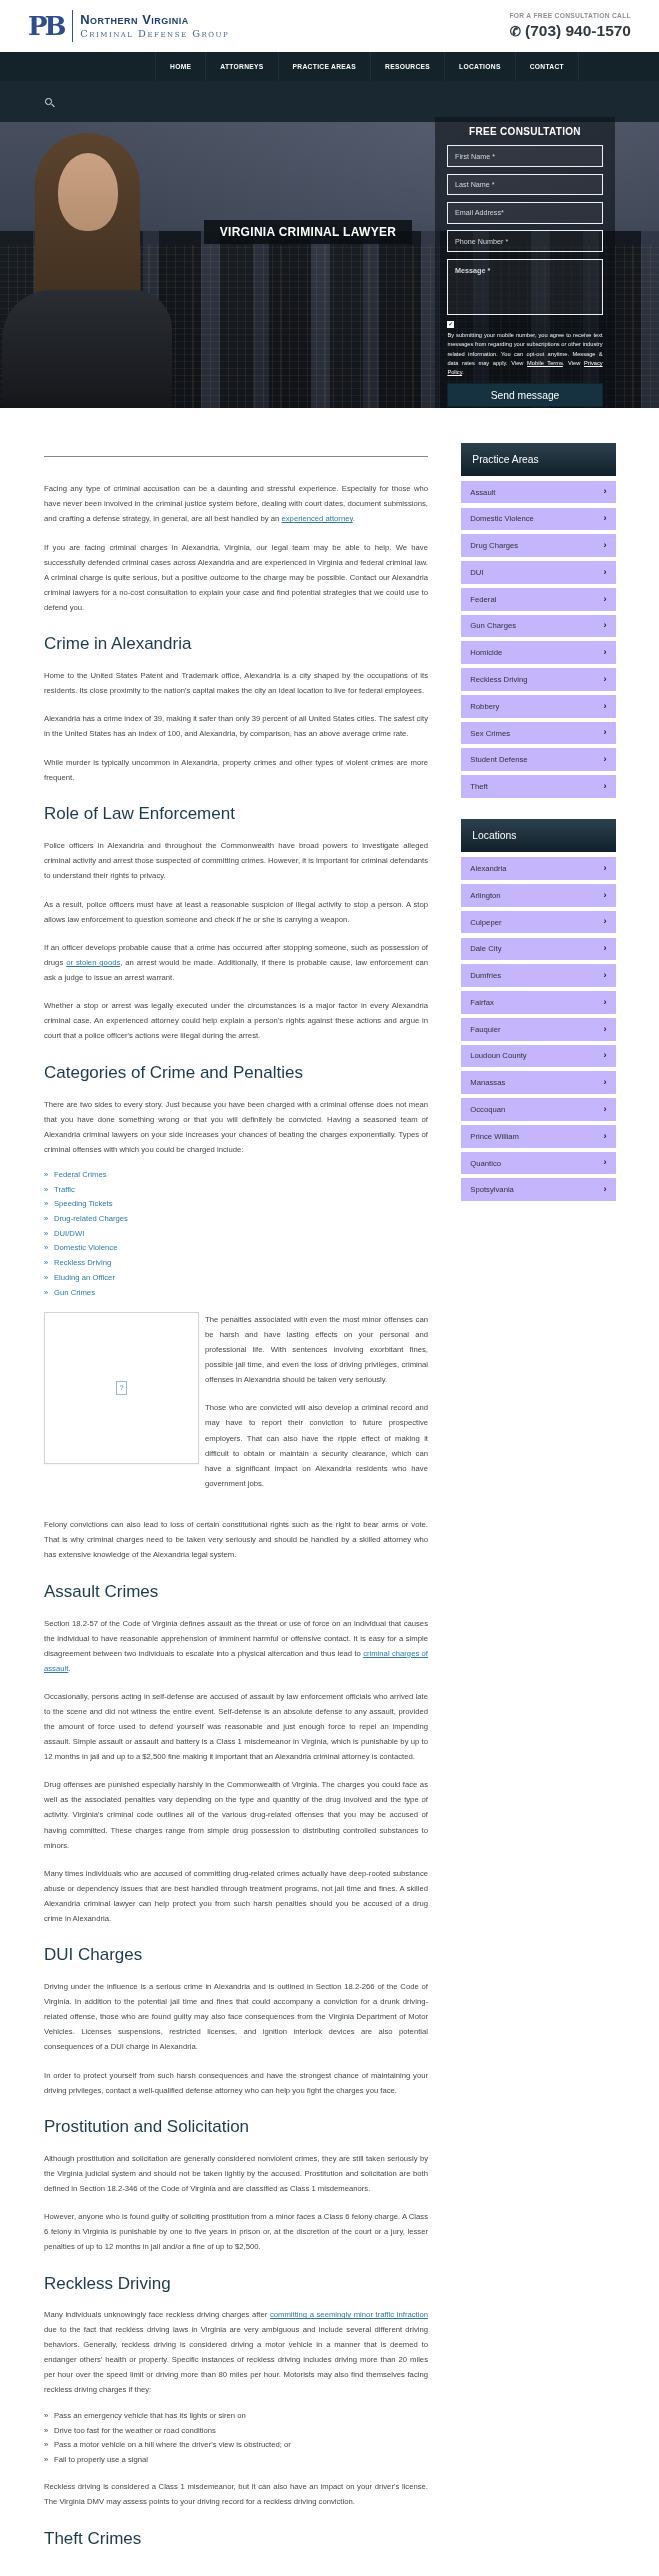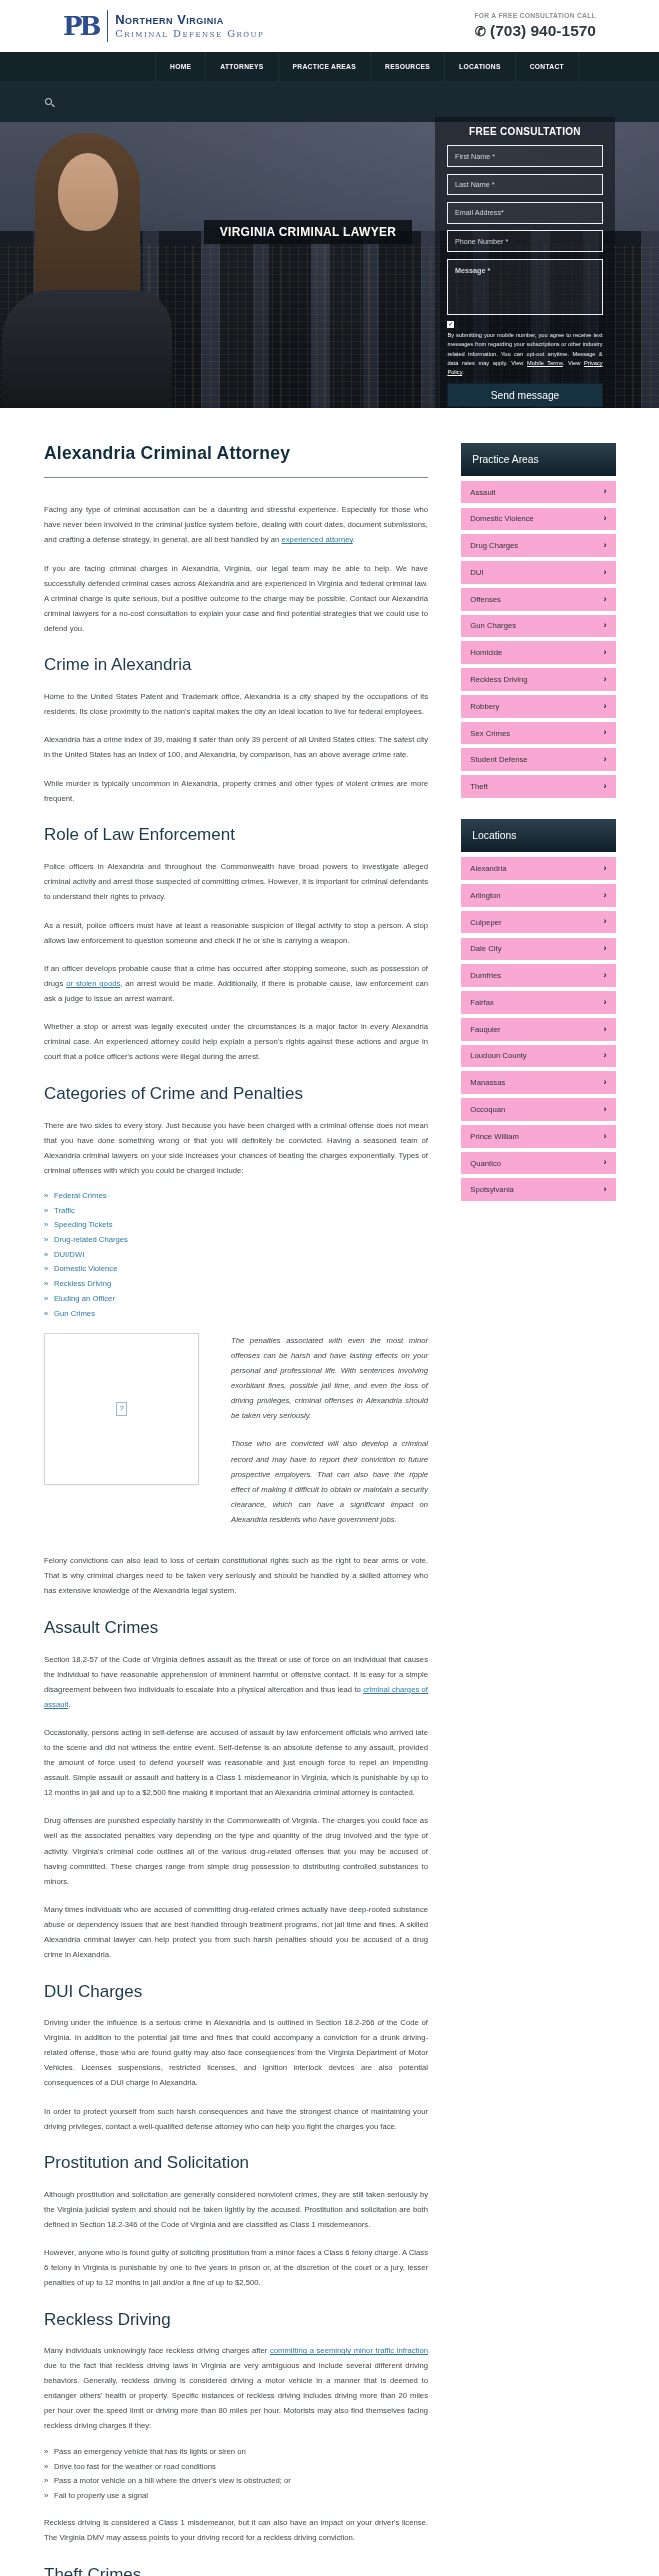--- a/index.html
+++ b/index.html
@@ -1,21 +1,21 @@
 <!DOCTYPE html>
 <html style="font-size:8.2px"><head>
 <meta charset="utf-8">
 <style>
   * { box-sizing: border-box; margin: 0; padding: 0; }
   html,body { background:#fff; }
   body { width:659px; margin:0 auto; font-family:"Liberation Sans", sans-serif; color:#42484c; }
   a { cursor:pointer; }
 
   
-  .header { height:52px; background:#fff; display:flex; align-items:center; justify-content:space-between; padding:0 63px; }
+  .header { height:52px; background:#fff; display:flex; align-items:center; justify-content:space-between; padding:0 28px; }
   .brand { display:flex; align-items:center; }
   .monogram { font-family:"DejaVu Serif", serif; font-size:26px; font-weight:700; color:#2e4d8e; letter-spacing:-3.1px; padding-right:8.2px; }
   .brand-rule { width:0.5px; height:32px; background:#33518e; margin-right:8.2px; }
   .brand-name1 { font-family:Liberation Sans, sans-serif; font-variant:small-caps; font-size:13px; font-weight:600; color:#1e3c6e; letter-spacing:0.5px; line-height:1.15; }
   .brand-name2 { font-family:"DejaVu Serif", serif; font-variant:small-caps; font-size:9.8px; font-weight:400; color:#47658f; letter-spacing:1.5px; }
   .header-call { text-align:right; }
   .call-label { font-size:6.7px; color:#8b9094; letter-spacing:0.3px; font-weight:600; }
   .call-phone { margin-top:3.1px; font-size:15.5px; font-weight:700; color:#30393e; display:flex; align-items:center; justify-content:flex-end; gap:4.1px; }
   .phone-ic { font-size:13.4px; color:#30393e; }
 
@@ -63,29 +63,29 @@
   .article h1 { font-size:17.5px; font-weight:700; color:#122e3d; letter-spacing:0.2px; }
   .title-rule { border:none; height:1px; background:#7d8a91; margin:13.4px 0 24px; }
   .article h2 { font-size:17px; font-weight:400; color:#1c3a4a; margin:18.5px 0 13.4px; line-height:1.25; }
   .article p { font-size:7.7px; line-height:1.95; text-align:justify; color:#42484c; margin:0 0 13.4px; }
   .article a { color:#2d7aa6; text-decoration:underline; }
   ul.llist, ul.blist { list-style:none; margin:0 0 15.5px; }
   ul.llist li, ul.blist li { font-size:7.7px; margin:5.7px 0; color:#42484c; }
   .mk { color:#2d7aa6; margin-right:5.7px; font-size:7.7px; }
   ul.blist .mk { color:#35505e; }
   ul.llist a { color:#2d7aa6; text-decoration:none; }
-  .figrow { display:flex; gap:32px; margin:2.1px 0 13.4px;font-style:italic; }
+  .figrow { display:flex; gap:6px; margin:2.1px 0 13.4px; }
   .brokenimg { flex:0 0 155px; height:152px; border:0.5px solid #cfd4d6; box-shadow:0 0.5px 1.5px rgba(0,0,0,.08); display:flex; align-items:center; justify-content:center; background:#fff; }
   .big { width:11.3px; height:13.4px; border:0.5px solid #9bb8cc; color:#3c7bb5; font-size:6.7px; display:flex; align-items:center; justify-content:center; }
   .figtext { flex:1; }
 
   
   .sidebar { flex:0 0 155px; width:155px; }
   .side-head { background:linear-gradient(180deg,#2c414e,#10202a); color:#fff; font-size:10.3px; padding:10.8px 11.3px; margin-bottom:5.2px; }
-  .side-item { display:flex; justify-content:space-between; align-items:center; background:#f9a8d4; padding:6.7px 9.3px; margin-bottom:4.1px; font-size:7.7px; color:#2f3337; cursor:pointer;text-align:right; }
+  .side-item { display:flex; justify-content:space-between; align-items:center; background:#c4b5fd; padding:6.7px 9.3px; margin-bottom:4.1px; font-size:7.7px; color:#2f3337; cursor:pointer;text-align:right; }
   .side-item .chev { font-weight:700; color:#18262f; font-size:9.3px; line-height:1; }
   .side-group2 { margin-top:21.6px; }
 </style>
 </head>
 <body>
 
 <div class="header">
   <div class="brand">
     <span class="monogram">PB</span>
     <span class="brand-rule"></span>
@@ -141,21 +141,20 @@
     </div>
     <div class="disclaimer">
       <span>By submitting your mobile number, you agree to receive text messages from regarding your subscriptions or other industry related information. You can opt-out anytime. Message &amp; data rates may apply. View </span><a href="#">Mobile Terms</a><span>. View </span><a href="#">Privacy Policy</a><span>.</span>
     </div>
     <button class="send-btn">Send message</button>
   </div>
 </div>
 
 <div class="main">
   <div class="article">
-    <h1>Alexandria Criminal Attorney</h1>
     <hr class="title-rule">
 
   <p>Facing any type of criminal accusation can be a daunting and stressful experience. Especially for those who have never been involved in the criminal justice system before, dealing with court dates, document submissions, and crafting a defense strategy, in general, are all best handled by an <a href="#">experienced attorney</a>.</p>
       <p>If you are facing criminal charges in Alexandria, Virginia, our legal team may be able to help. We have successfully defended criminal cases across Alexandria and are experienced in Virginia and federal criminal law. A criminal charge is quite serious, but a positive outcome to the charge may be possible. Contact our Alexandria criminal lawyers for a no-cost consultation to explain your case and find potential strategies that we could use to defend you.</p>
       <h2>Crime in Alexandria</h2>
       <p>Home to the United States Patent and Trademark office, Alexandria is a city shaped by the occupations of its residents. Its close proximity to the nation's capital makes the city an ideal location to live for federal employees.</p>
       <p>Alexandria has a crime index of 39, making it safer than only 39 percent of all United States cities. The safest city in the United States has an index of 100, and Alexandria, by comparison, has an above average crime rate.</p>
       <p>While murder is typically uncommon in Alexandria, property crimes and other types of violent crimes are more frequent.</p>
       <h2>Role of Law Enforcement</h2>
       <p>Police officers in Alexandria and throughout the Commonwealth have broad powers to investigate alleged criminal activity and arrest those suspected of committing crimes. However, it is important for criminal defendants to understand their rights to privacy.</p>
@@ -222,21 +221,21 @@
           </div>
           <div class="side-item">
             <span>Drug Charges</span>
             <span class="chev">›</span>
           </div>
           <div class="side-item">
             <span>DUI</span>
             <span class="chev">›</span>
           </div>
           <div class="side-item">
-            <span>Offenses</span>
+            <span>Federal</span>
             <span class="chev">›</span>
           </div>
           <div class="side-item">
             <span>Gun Charges</span>
             <span class="chev">›</span>
           </div>
           <div class="side-item">
             <span>Homicide</span>
             <span class="chev">›</span>
           </div>

